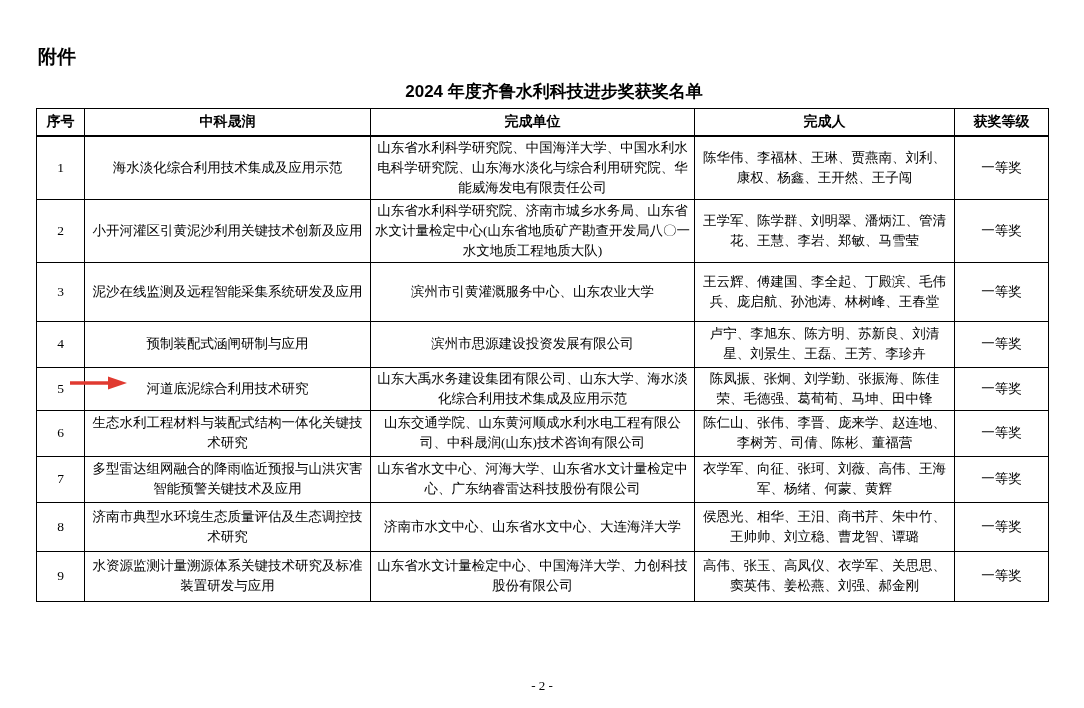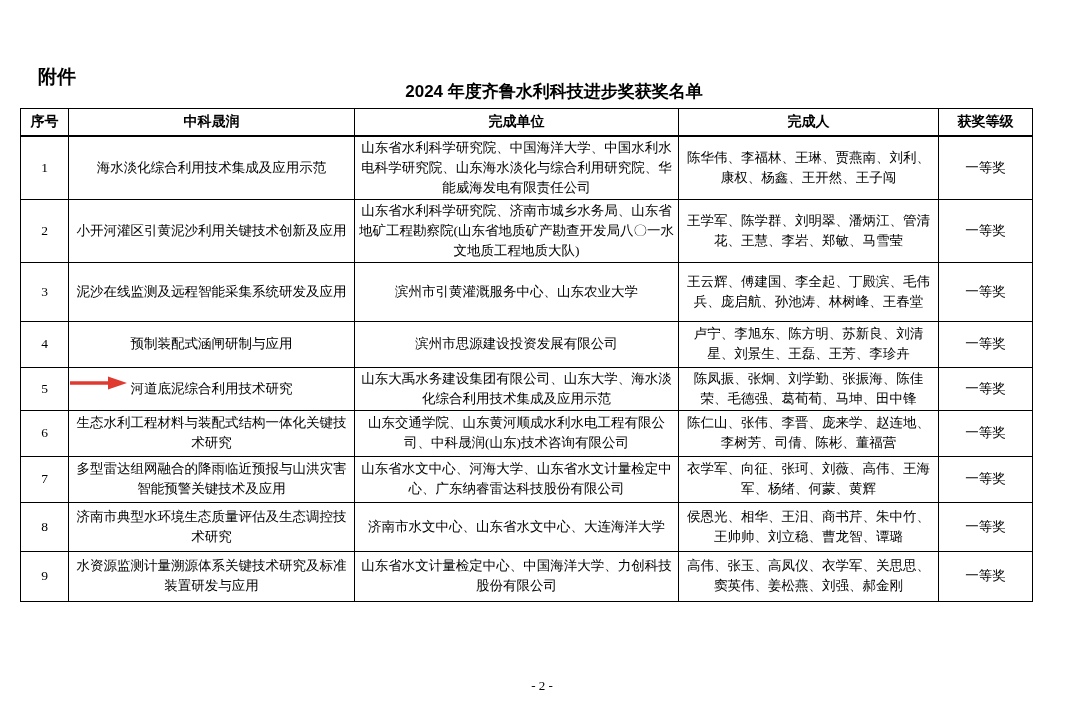--- a/index.html
+++ b/index.html
@@ -13,35 +13,34 @@
     color: #000000;
     overflow: hidden;
   }
   .attachment {
     position: absolute;
     left: 38px;
     top: 44px;
     font-family: Liberation Sans, sans-serif;
     font-size: 19px;
     font-weight: bold;
-    margin-top: 20px;
   }
   .doc-title {
     position: absolute;
     top: 80px;
     left: 12px;
     width: 100%;
     text-align: center;
     font-family: "Liberation Sans", "DejaVu Sans", sans-serif;
     font-size: 17px;
     font-weight: bold;
   }
   table.awards {
     position: absolute;
-    left: 20px;
+    left: 36px;
     top: 108px;
     width: 1012px;
     border-collapse: collapse;
     table-layout: fixed;
     font-size: 13.5px;
     line-height: 20px;
   }
   table.awards th, table.awards td {
     border: 1px solid #000000;
     vertical-align: middle;
@@ -117,21 +116,21 @@
       <tr>
         <td>1</td>
         <td>海水淡化综合利用技术集成及应用示范</td>
         <td>山东省水利科学研究院、中国海洋大学、中国水利水电科学研究院、山东海水淡化与综合利用研究院、华能威海发电有限责任公司</td>
         <td>陈华伟、李福林、王琳、贾燕南、刘利、康权、杨鑫、王开然、王子闯</td>
         <td>一等奖</td>
       </tr>
       <tr>
         <td>2</td>
         <td>小开河灌区引黄泥沙利用关键技术创新及应用</td>
-        <td>山东省水利科学研究院、济南市城乡水务局、山东省地矿工程勘察院(山东省地质矿产勘查开发局八〇一水文地质工程地质大队)</td>
+        <td>山东省水利科学研究院、济南市城乡水务局、山东省水文计量检定中心(山东省地质矿产勘查开发局八〇一水文地质工程地质大队)</td>
         <td>王学军、陈学群、刘明翠、潘炳江、管清花、王慧、李岩、郑敏、马雪莹</td>
         <td>一等奖</td>
       </tr>
       <tr>
         <td>3</td>
         <td>泥沙在线监测及远程智能采集系统研发及应用</td>
         <td>滨州市引黄灌溉服务中心、山东农业大学</td>
         <td>王云辉、傅建国、李全起、丁殿滨、毛伟兵、庞启航、孙池涛、林树峰、王春堂</td>
         <td>一等奖</td>
       </tr>

